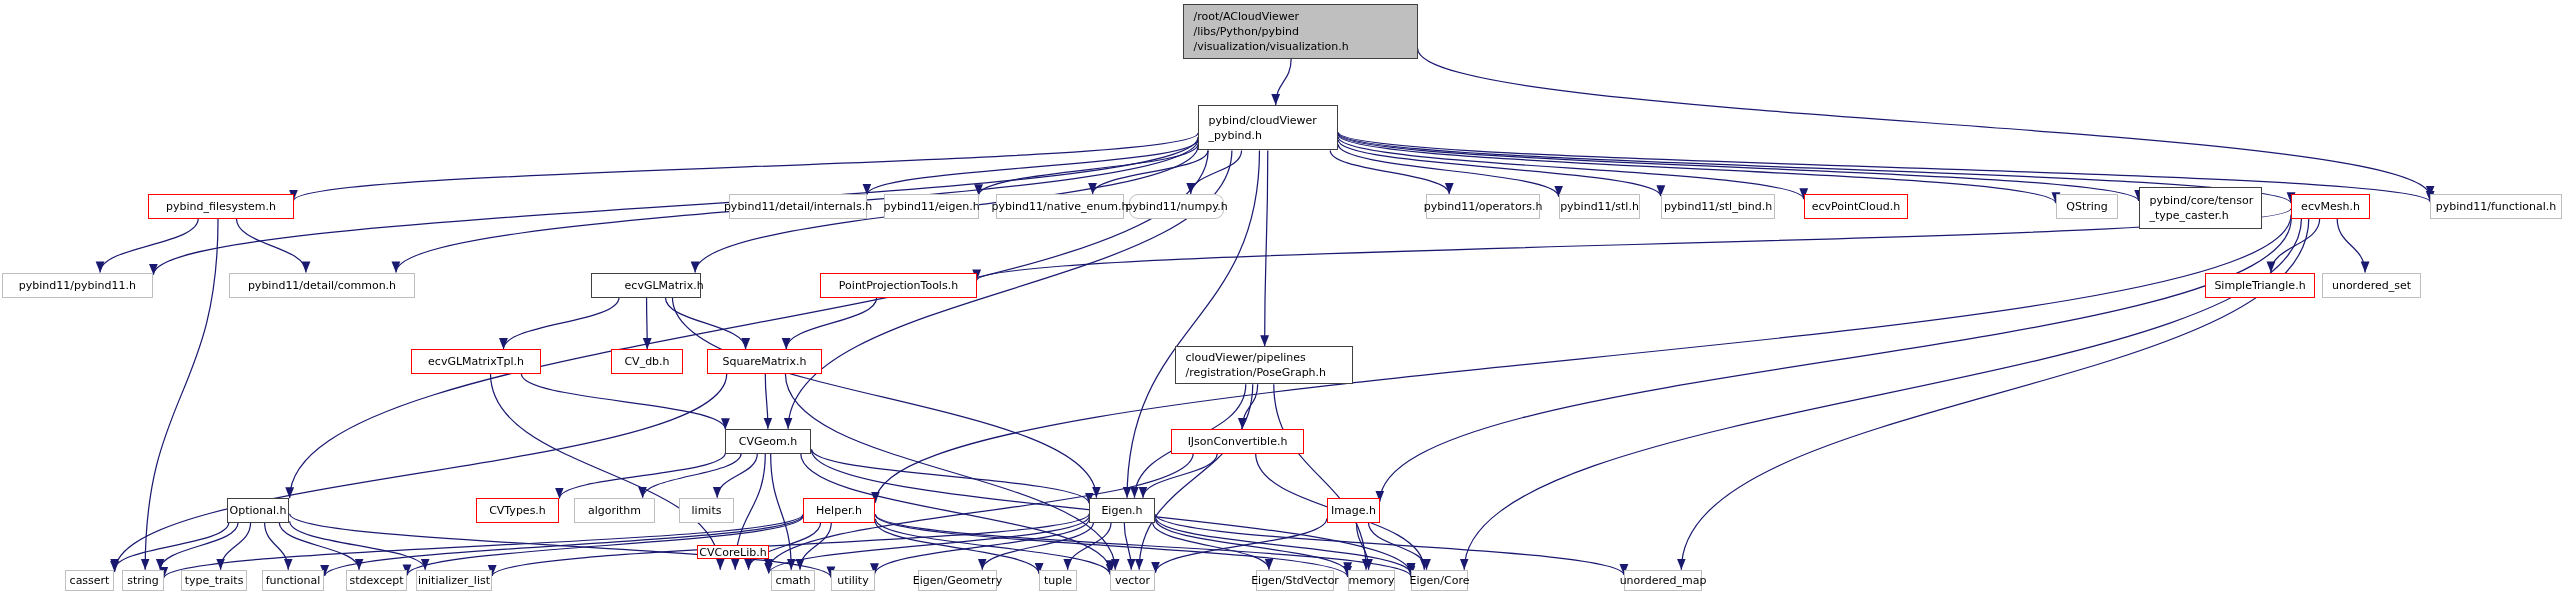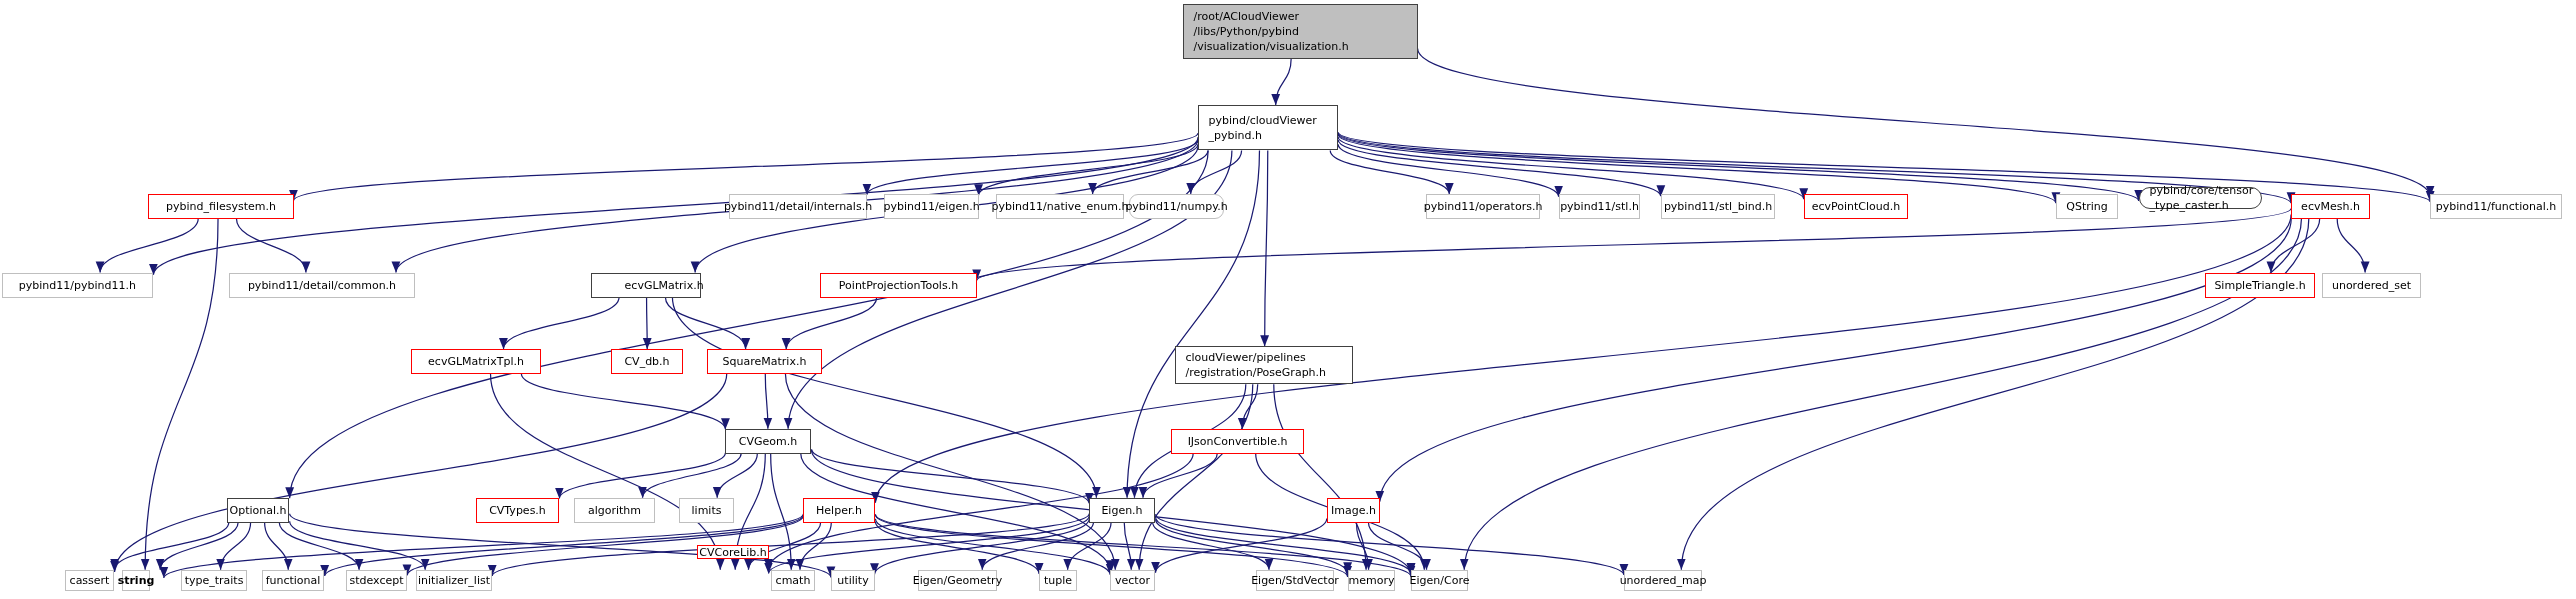--- a/index.html
+++ b/index.html
@@ -126,21 +126,21 @@
     <div class="node ext" style="left: 229px; top: 273px; width: 186px; height: 24.6px;"><span>pybind11/detail/common.h</span></div>
     <div class="node ext" style="left: 729px; top: 194px; width: 138px; height: 24.6px;"><span>pybind11/detail/internals.h</span></div>
     <div class="node ext" style="left: 884px; top: 194px; width: 95px; height: 24.6px;"><span>pybind11/eigen.h</span></div>
     <div class="node ext" style="left: 996px; top: 194px; width: 128px; height: 24.6px;"><span>pybind11/native_enum.h</span></div>
     <div class="node ext" style="left: 1129px; top: 194px; width: 95px; height: 24.6px; border-radius: 9px;"><span>pybind11/numpy.h</span></div>
     <div class="node ext" style="left: 1426px; top: 194px; width: 114px; height: 24.6px;"><span>pybind11/operators.h</span></div>
     <div class="node ext" style="left: 1559px; top: 194px; width: 81px; height: 24.6px;"><span>pybind11/stl.h</span></div>
     <div class="node ext" style="left: 1661px; top: 194px; width: 114px; height: 24.6px;"><span>pybind11/stl_bind.h</span></div>
     <div class="node red" style="left: 1804px; top: 194px; width: 104px; height: 24.6px;"><span>ecvPointCloud.h</span></div>
     <div class="node ext" style="left: 2056px; top: 194px; width: 62px; height: 24.6px;"><span>QString</span></div>
-    <div class="node doc left" style="left: 2139px; top: 187px; width: 123px; height: 22px; border-radius: 18px;"><span>pybind/core/tensor
+    <div class="node doc left" style="left: 2139px; top: 187px; width: 123px; height: 42px;"><span>pybind/core/tensor
 _type_caster.h</span></div>
     <div class="node red" style="left: 2291px; top: 194px; width: 79px; height: 24.6px;"><span>ecvMesh.h</span></div>
     <div class="node ext" style="left: 2430px; top: 194px; width: 132px; height: 24.6px;"><span>pybind11/functional.h</span></div>
     <div class="node doc" style="left: 591px; top: 273px; width: 110px; height: 24.6px; padding-left: 40px;"><span>ecvGLMatrix.h</span></div>
     <div class="node red" style="left: 820px; top: 273px; width: 157px; height: 24.6px;"><span>PointProjectionTools.h</span></div>
     <div class="node red" style="left: 2205px; top: 273px; width: 110px; height: 24.6px;"><span>SimpleTriangle.h</span></div>
     <div class="node ext" style="left: 2322px; top: 273px; width: 99px; height: 24.6px;"><span>unordered_set</span></div>
     <div class="node red" style="left: 411px; top: 349px; width: 130px; height: 24.6px; align-items: center;"><span>ecvGLMatrixTpl.h</span></div>
     <div class="node red" style="left: 611px; top: 349px; width: 72px; height: 24.6px;"><span>CV_db.h</span></div>
     <div class="node red" style="left: 707px; top: 349px; width: 115px; height: 24.6px;"><span>SquareMatrix.h</span></div>
@@ -149,21 +149,21 @@
     <div class="node doc" style="left: 725px; top: 429px; width: 86px; height: 24.6px;"><span>CVGeom.h</span></div>
     <div class="node red" style="left: 1171px; top: 429px; width: 133px; height: 24.6px;"><span>IJsonConvertible.h</span></div>
     <div class="node doc" style="left: 227px; top: 498px; width: 62px; height: 24.6px;"><span>Optional.h</span></div>
     <div class="node red" style="left: 476px; top: 498px; width: 83px; height: 24.6px;"><span>CVTypes.h</span></div>
     <div class="node ext" style="left: 574px; top: 498px; width: 81px; height: 24.6px;"><span>algorithm</span></div>
     <div class="node ext" style="left: 679px; top: 498px; width: 55px; height: 24.6px;"><span>limits</span></div>
     <div class="node red" style="left: 803px; top: 498px; width: 72px; height: 24.6px;"><span>Helper.h</span></div>
     <div class="node doc" style="left: 1089px; top: 498px; width: 66px; height: 24.6px;"><span>Eigen.h</span></div>
     <div class="node red" style="left: 1327px; top: 498px; width: 53px; height: 24.6px;"><span>Image.h</span></div>
     <div class="node ext" style="left: 65px; top: 570px; width: 49px; height: 21px;"><span>cassert</span></div>
-    <div class="node ext" style="left: 122px; top: 570px; width: 28px; height: 21px; font-weight: bold;"><span>string</span></div>
+    <div class="node ext" style="left: 122px; top: 570px; width: 42px; height: 21px;"><span>string</span></div>
     <div class="node ext" style="left: 181px; top: 570px; width: 66px; height: 21px;"><span>type_traits</span></div>
     <div class="node ext" style="left: 262px; top: 570px; width: 62px; height: 21px;"><span>functional</span></div>
     <div class="node ext" style="left: 346px; top: 570px; width: 61px; height: 21px;"><span>stdexcept</span></div>
     <div class="node ext" style="left: 416px; top: 570px; width: 76px; height: 21px;"><span>initializer_list</span></div>
     <div class="node red" style="left: 697px; top: 545px; width: 72px; height: 14px;"><span>CVCoreLib.h</span></div>
     <div class="node ext" style="left: 771px; top: 570px; width: 44px; height: 21px;"><span>cmath</span></div>
     <div class="node ext" style="left: 831px; top: 570px; width: 44px; height: 21px;"><span>utility</span></div>
     <div class="node ext" style="left: 918px; top: 570px; width: 79px; height: 21px;"><span>Eigen/Geometry</span></div>
     <div class="node ext" style="left: 1039px; top: 570px; width: 38px; height: 21px;"><span>tuple</span></div>
     <div class="node ext" style="left: 1110px; top: 570px; width: 45px; height: 21px;"><span>vector</span></div>

